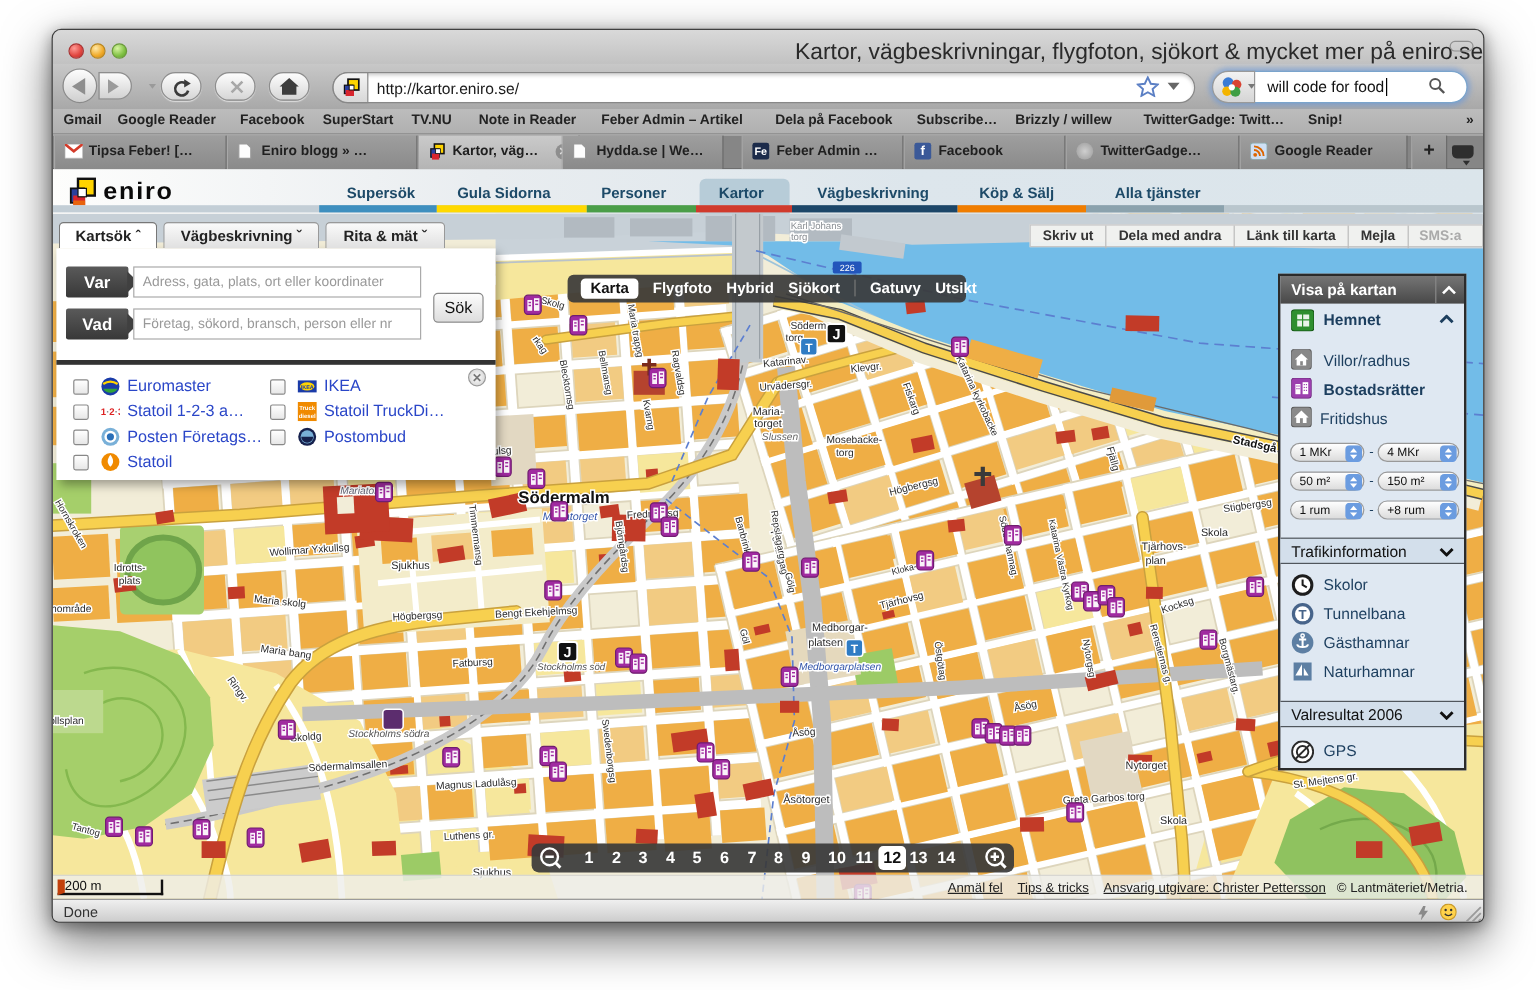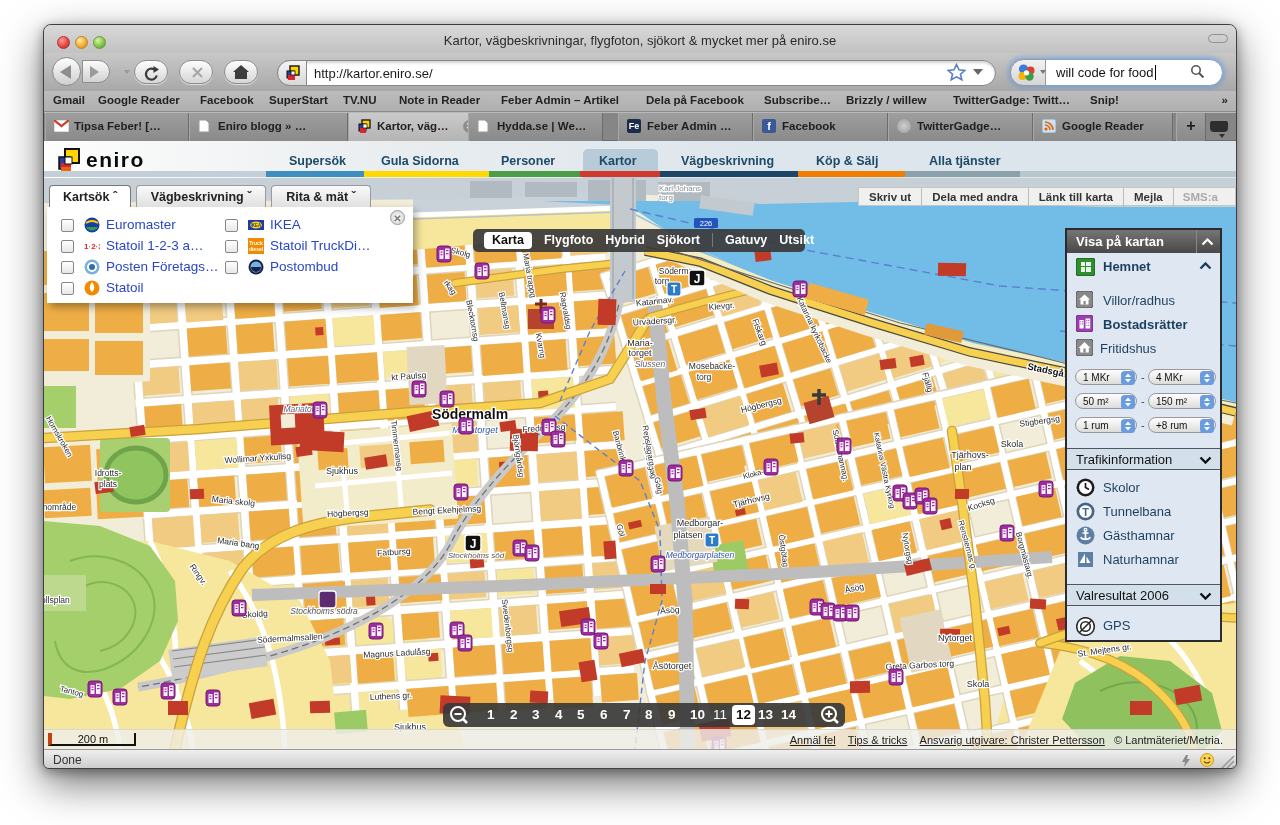--- a/index.html
+++ b/index.html
@@ -1,19 +1,19 @@
 <!DOCTYPE html>
 <html><head><meta charset="utf-8"><title>Kartor, vägbeskrivningar, flygfoton, sjökort &amp; mycket mer på eniro.se</title>
 <style>
 *{margin:0;padding:0;box-sizing:border-box}
 html,body{width:1280px;height:825px;background:#fff;font-family:"Liberation Sans",sans-serif;overflow:hidden}
 #win{position:absolute;left:43px;top:24px;width:1194px;height:745px;border-radius:8px 8px 6px 6px;
  box-shadow:0 15px 40px rgba(0,0,0,.55),0 3px 12px rgba(0,0,0,.35);background:#b9b9b9;border:1px solid #3f3f3f;overflow:hidden}
 #titlebar{position:absolute;left:0;top:0;width:100%;height:28px;background:linear-gradient(#d9d9d9,#c2c2c2);border-bottom:0}
-#titletext{position:absolute;left:0;top:8px;width:100%;text-align:center;font-size:13px;color:#2a2a2a}
+#titletext{position:absolute;left:0;top:8px;width:100%;text-align:right;font-size:19px;color:#2a2a2a}
 .tl{position:absolute;top:11px;width:13px;height:13px;border-radius:50%}
 #toolbar{position:absolute;left:0;top:28px;width:100%;height:38px;background:linear-gradient(#c8c8c8,#a8a8a8)}
 .cap{position:absolute;top:7px;height:24px;background:linear-gradient(#fdfdfd,#d6d6d6);border:1px solid #8e8e8e;border-radius:13px;box-shadow:0 1px 1px rgba(255,255,255,.6)}
 #bookbar{position:absolute;left:0;top:66px;width:100%;height:21px;background:linear-gradient(#bcbcbc,#b0b0b0);border-bottom:1px solid #8a8a8a;white-space:nowrap;overflow:hidden}
 .bm{display:inline-block;font-size:11.5px;font-weight:bold;color:#222;margin-top:3px}
 #tabbar{position:absolute;left:0;top:88px;width:100%;height:28px;background:#868686;border-bottom:1px solid #6e6e6e}
 .tab{position:absolute;top:0;height:28px;background:linear-gradient(#9e9e9e,#8a8a8a);border-right:1px solid #6c6c6c;border-left:1px solid #a8a8a8;font-size:11.5px;font-weight:bold;color:#1f1f1f;overflow:hidden}
 .tab.active{background:linear-gradient(#cacaca,#b4b4b4)}
 .tab span{position:absolute;top:7px;left:28px;white-space:nowrap}
 #pagehead{position:absolute;left:0;top:116px;width:100%;height:38px;background:linear-gradient(90deg,#fdfdfc,#e9edf0 30%,#dde6ec 60%,#dbe5eb)}
@@ -1294,33 +1294,33 @@
 <div style="position:absolute;left:44px;top:4px;font-size:13.5px;font-weight:bold">1</div>
 <div style="position:absolute;left:67px;top:4px;font-size:13.5px;font-weight:bold">2</div>
 <div style="position:absolute;left:89px;top:4px;font-size:13.5px;font-weight:bold">3</div>
 <div style="position:absolute;left:112px;top:4px;font-size:13.5px;font-weight:bold">4</div>
 <div style="position:absolute;left:134px;top:4px;font-size:13.5px;font-weight:bold">5</div>
 <div style="position:absolute;left:157px;top:4px;font-size:13.5px;font-weight:bold">6</div>
 <div style="position:absolute;left:180px;top:4px;font-size:13.5px;font-weight:bold">7</div>
 <div style="position:absolute;left:202px;top:4px;font-size:13.5px;font-weight:bold">8</div>
 <div style="position:absolute;left:225px;top:4px;font-size:13.5px;font-weight:bold">9</div>
 <div style="position:absolute;left:247px;top:4px;font-size:13.5px;font-weight:bold">10</div>
-<div style="position:absolute;left:270px;top:4px;font-size:13.5px;font-weight:normal">11</div>
+<div style="position:absolute;left:270px;top:4px;font-size:13.5px;font-weight:bold">11</div>
 <div style="position:absolute;left:289px;top:2px;width:23px;height:20px;background:#fff;border-radius:4px;color:#111;font-size:13.5px;font-weight:bold;text-align:center;line-height:20px">12</div>
 <div style="position:absolute;left:315px;top:4px;font-size:13.5px;font-weight:bold">13</div>
 <div style="position:absolute;left:338px;top:4px;font-size:13.5px;font-weight:bold">14</div>
 <svg style="position:absolute;right:4px;top:2px" width="21" height="21">
           <circle cx="9" cy="9" r="7" fill="none" stroke="#fff" stroke-width="2"></circle>
           <line x1="5.5" y1="9" x2="12.5" y2="9" stroke="#fff" stroke-width="2"></line>
           <line x1="9" y1="5.5" x2="9" y2="12.5" stroke="#fff" stroke-width="2"></line>
           <line x1="14" y1="14" x2="18" y2="18" stroke="#fff" stroke-width="2.5"></line>
         </svg>
 </div>
 <div class="ovl" style="left:0;top:551px;width:100%;height:20px;background:rgba(238,238,234,.82);border-top:1px solid rgba(200,200,196,.6)"></div>
-<div class="ovl" style="left:4px;top:555px;width:88px;height:13px;border-left:4px solid #c2410c;border-right:2px solid #111;border-bottom:2px solid #111;font-size:11px;color:#111;text-align:center">200 m</div>
+<div class="ovl" style="left:4px;top:555px;width:88px;height:13px;border-left:6px solid #c2410c;border-right:2px solid #111;border-bottom:2px solid #111;font-size:11px;color:#111;">200 m</div>
 <div class="ovl" style="right:13px;top:556px;font-size:11px;color:#222"><u>Anmäl fel</u>&nbsp;&nbsp;&nbsp;&nbsp;<u>Tips &amp; tricks</u>&nbsp;&nbsp;&nbsp;&nbsp;<u>Ansvarig utgivare: Christer Pettersson</u>&nbsp;&nbsp;&nbsp;© Lantmäteriet/Metria.</div>
 <div id="vpanel">
 <div id="vphead">Visa på kartan<span style="position:absolute;right:0;top:0;width:24px;height:23px;border-left:1px solid #888">
             <svg width="13" height="8" style="position:absolute;right:6px;top:8px">
               <path d="M1.5,6.5 L6.5,1.5 L11.5,6.5" stroke="#fff" stroke-width="2.2" fill="none"></path>
             </svg>
           </span></div>
 <div class="vrow" style="top:24px;height:26px;line-height:26px;font-weight:bold;color:#1c3e5e"><svg class="vico" style="top:4px" width="19" height="18">
             <rect width="19" height="18" rx="3" fill="#2f8f2f" stroke="#155515"></rect>
             <path d="M5,4 h4 v4 h-4 z M10,4 h5 v4 h-5 z M5,9 h4 v5 h-4 z M10,9 h5 v5 h-5 z" fill="#fff" opacity=".9"></path>
@@ -1416,20 +1416,27 @@
 <div class="vrow" style="top:381px;height:30px;line-height:30px"><svg class="vico2" style="top:6px" width="19" height="19">
             <circle cx="9.5" cy="9.5" r="8.8" fill="#fff" stroke="#2b2b2b" stroke-width="1.6"></circle>
             <circle cx="9.5" cy="9.5" r="4.8" fill="none" stroke="#2b2b2b" stroke-width="1.6"></circle>
             <line x1="3.5" y1="15.5" x2="15.5" y2="3.5" stroke="#2b2b2b" stroke-width="1.6"></line>
           </svg>GPS</div>
 </div>
 <div id="spanel">
 <div class="stab" style="left:2px;width:82px;background:#fff;border-color:#777">Kartsök ˆ</div>
 <div class="stab" style="left:89px;width:130px;background:linear-gradient(#fafafa,#e0e0e0)">Vägbeskrivning ˇ</div>
 <div class="stab" style="left:224px;width:100px;background:linear-gradient(#fafafa,#e0e0e0)">Rita &amp; mät ˇ</div>
+<div style="position:relative;height:97px;border-bottom:4px solid #333">
+<div class="arrowlab" style="top:15px">Var</div>
+          <div class="sinput" style="top:15px">Adress, gata, plats, ort eller koordinater</div>
+<div class="arrowlab" style="top:50px">Vad</div>
+          <div class="sinput" style="top:50px">Företag, sökord, bransch, person eller nr</div>
+<div style="position:absolute;left:314px;top:37px;width:42px;height:25px;background:linear-gradient(#fcfcfc,#ddd);border:1px solid #888;border-radius:4px;font-size:13.5px;text-align:center;line-height:24px;color:#111">Sök</div>
+</div>
 <div style="position:relative;height:96px">
 <div class="chk" style="left:14px;top:12px"></div>
           <div style="position:absolute;left:37px;top:10px"><svg width="16" height="16">
               <circle cx="8" cy="8" r="7.5" fill="#1a3ba8"></circle>
               <path d="M2,10 A7 7 0 0 0 14 10 Z" fill="#2fa33a"></path>
               <path d="M2,6 Q8,2 14,6" stroke="#ffd400" stroke-width="2" fill="none"></path>
             </svg></div>
           <div class="lnk" style="left:59px;top:10px">Euromaster</div>
 <div class="chk" style="left:14px;top:33px"></div>
           <div style="position:absolute;left:37px;top:31px"><svg width="16" height="16">

